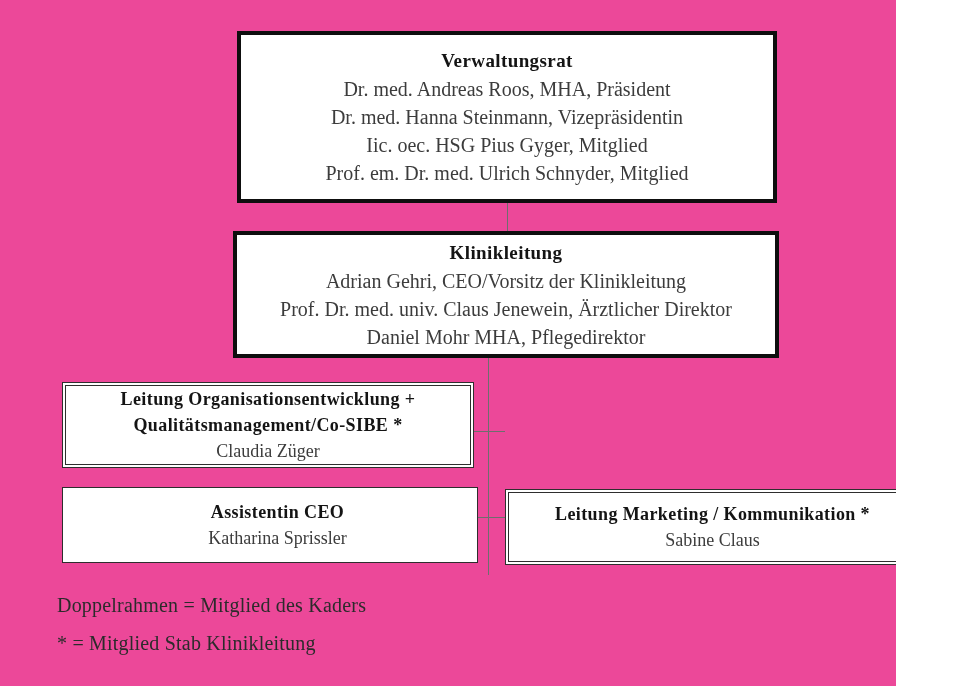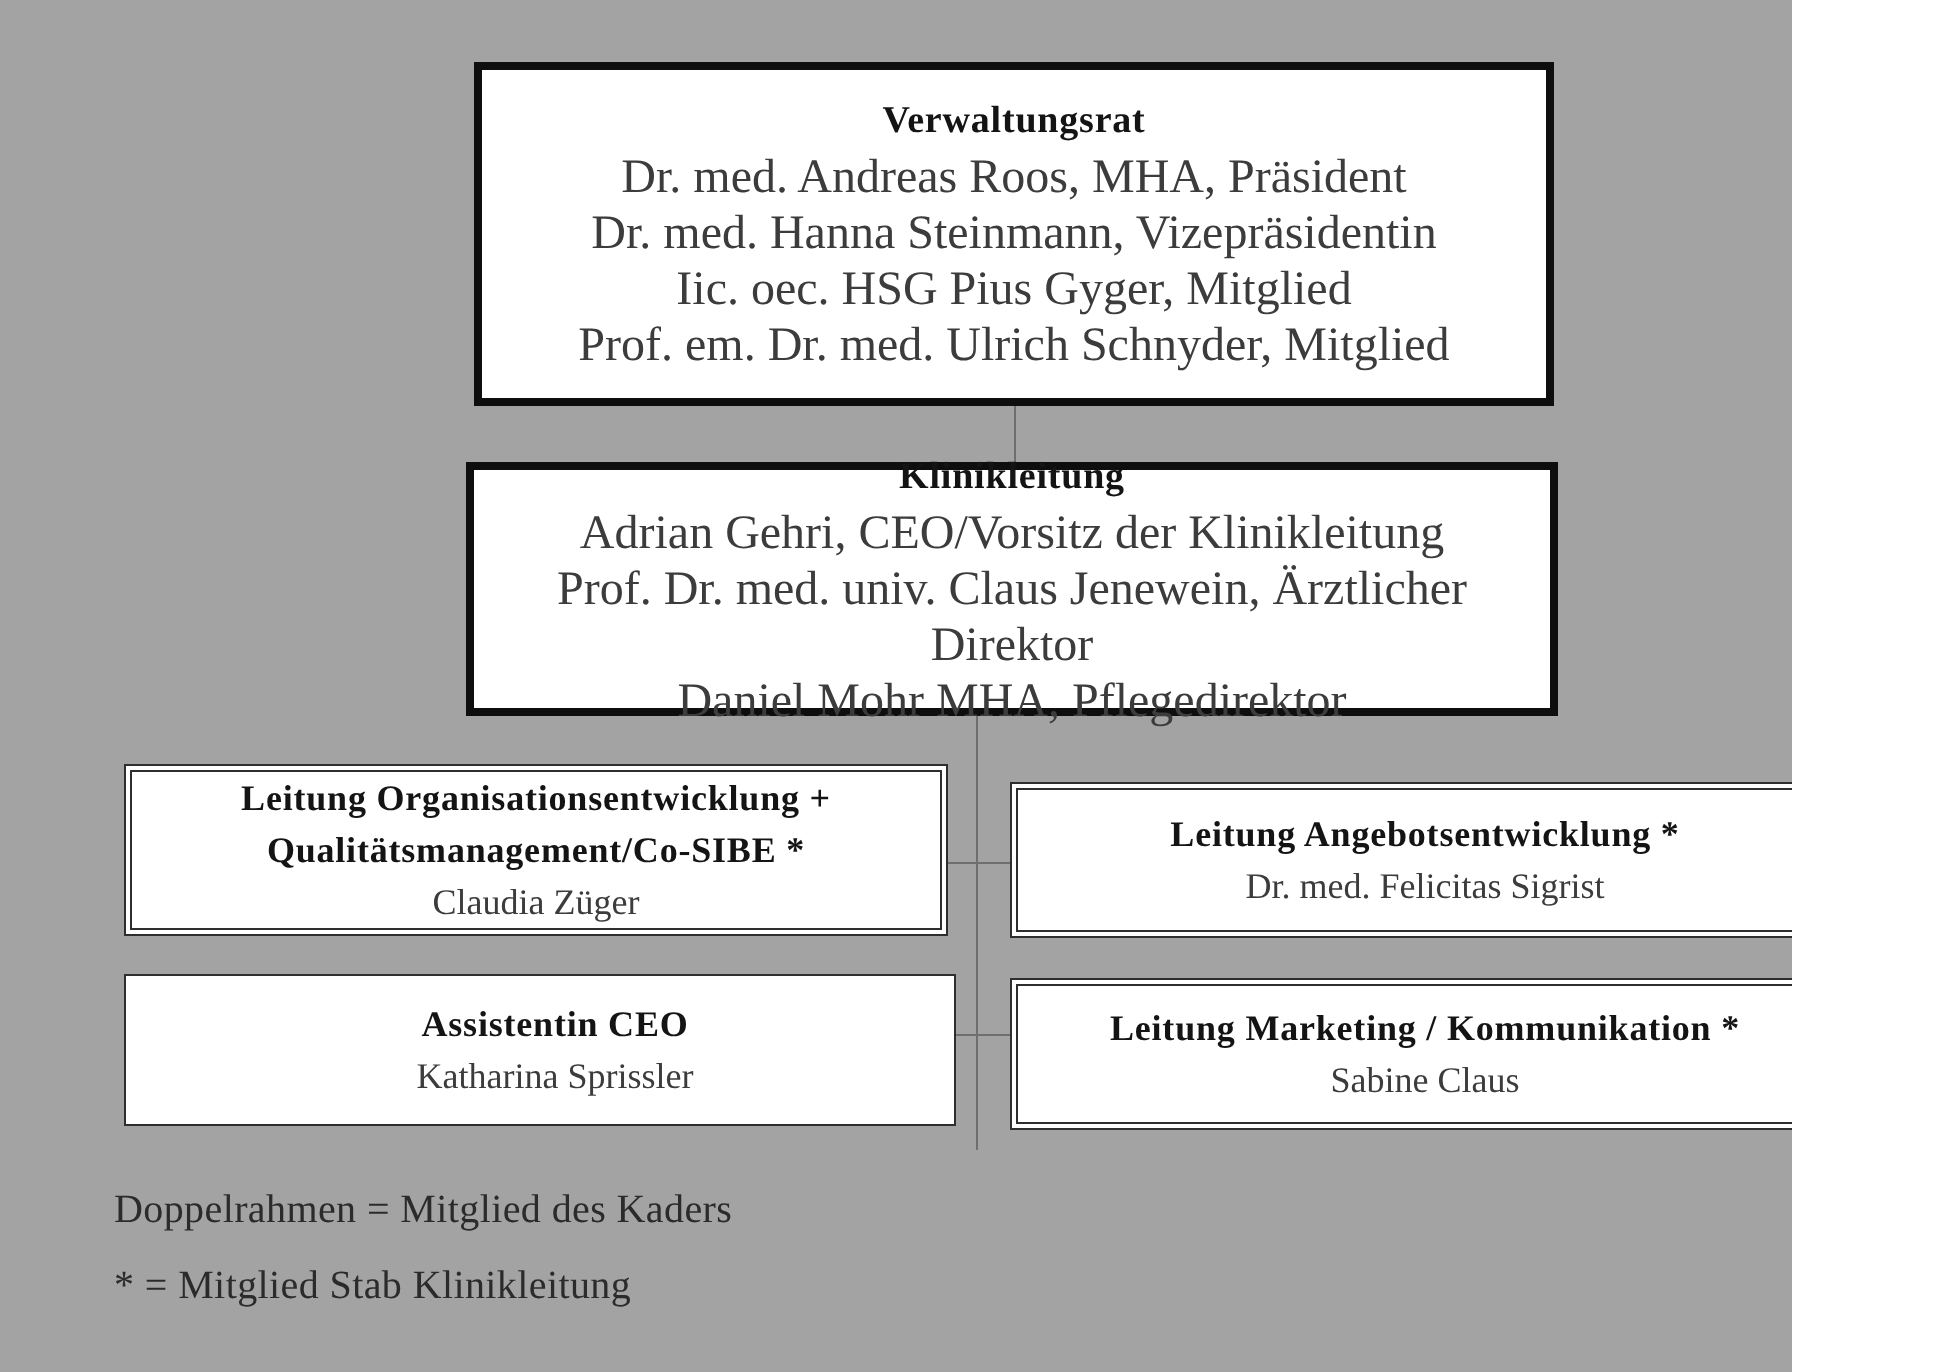--- a/index.html
+++ b/index.html
@@ -1,37 +1,37 @@
 <!DOCTYPE html>
 <html><head>
 <meta charset="utf-8">
 <style>
   html, body { margin:0; padding:0; background:#ffffff; }
   .canvas {
-    position:relative; width:896px; height:686px; background:#a3a3a3;
+    position:relative; width:896px; height:686px; background:#ec4899;
     font-family:"Liberation Serif","DejaVu Serif",serif; overflow:hidden;
   }
   .box {
     position:absolute; box-sizing:border-box; background:#ffffff;
     display:flex; flex-direction:column; justify-content:center;
     align-items:center; text-align:center;
   }
   .box-strong { border:4px solid #0e0e0e; }
   .box-thin   { border:1px solid #2e2e2e;padding-left:15px; }
   .frame-double { border:1px solid #2e2e2e; padding:2px; }
   .frame-double > .inner {
     border:1px solid #2e2e2e; box-sizing:border-box; flex:1; width:100%;
     display:flex; flex-direction:column; justify-content:center;
     align-items:center; text-align:center;
   }
   .box-title {
     font-weight:bold; font-size:19px; line-height:28px;
     letter-spacing:0.4px; color:#141414;
   }
-  .member { font-size:24px; line-height:28px; color:#3c3c3c; }
+  .member { font-size:20px; line-height:28px; color:#3c3c3c; }
   .sm-title {
     font-weight:bold; font-size:18px; line-height:26px;
     letter-spacing:0.4px; color:#141414;text-align:center;
   }
   .sm-person { font-size:18px; line-height:26px; color:#3c3c3c; }
   .connector { position:absolute; background:#6e6e6e; }
   .legend-line {
     position:absolute; font-size:20px; letter-spacing:0.2px; color:#2b2b2b;
   }
 </style>
@@ -64,26 +64,20 @@
   <div class="connector" style="left:478px; top:517px; width:31px; height:1px;"></div>
 
   <div class="box frame-double" style="left:62px; top:382px; width:412px; height:86px;">
     <div class="inner">
       <div class="sm-title">Leitung Organisationsentwicklung +</div>
       <div class="sm-title">Qualitätsmanagement/Co-SIBE *</div>
       <div class="sm-person">Claudia Züger</div>
     </div>
   </div>
 
-  <div class="box frame-double" style="left:505px; top:391px; width:415px; height:78px;">
-    <div class="inner">
-      <div class="sm-title">Leitung Angebotsentwicklung *</div>
-      <div class="sm-person">Dr. med. Felicitas Sigrist</div>
-    </div>
-  </div>
 
   <div class="box box-thin" style="left:62px; top:487px; width:416px; height:76px;">
     <div class="sm-title">Assistentin CEO</div>
     <div class="sm-person">Katharina Sprissler</div>
   </div>
 
   <div class="box frame-double" style="left:505px; top:489px; width:415px; height:76px;">
     <div class="inner">
       <div class="sm-title">Leitung Marketing / Kommunikation *</div>
       <div class="sm-person">Sabine Claus</div>

